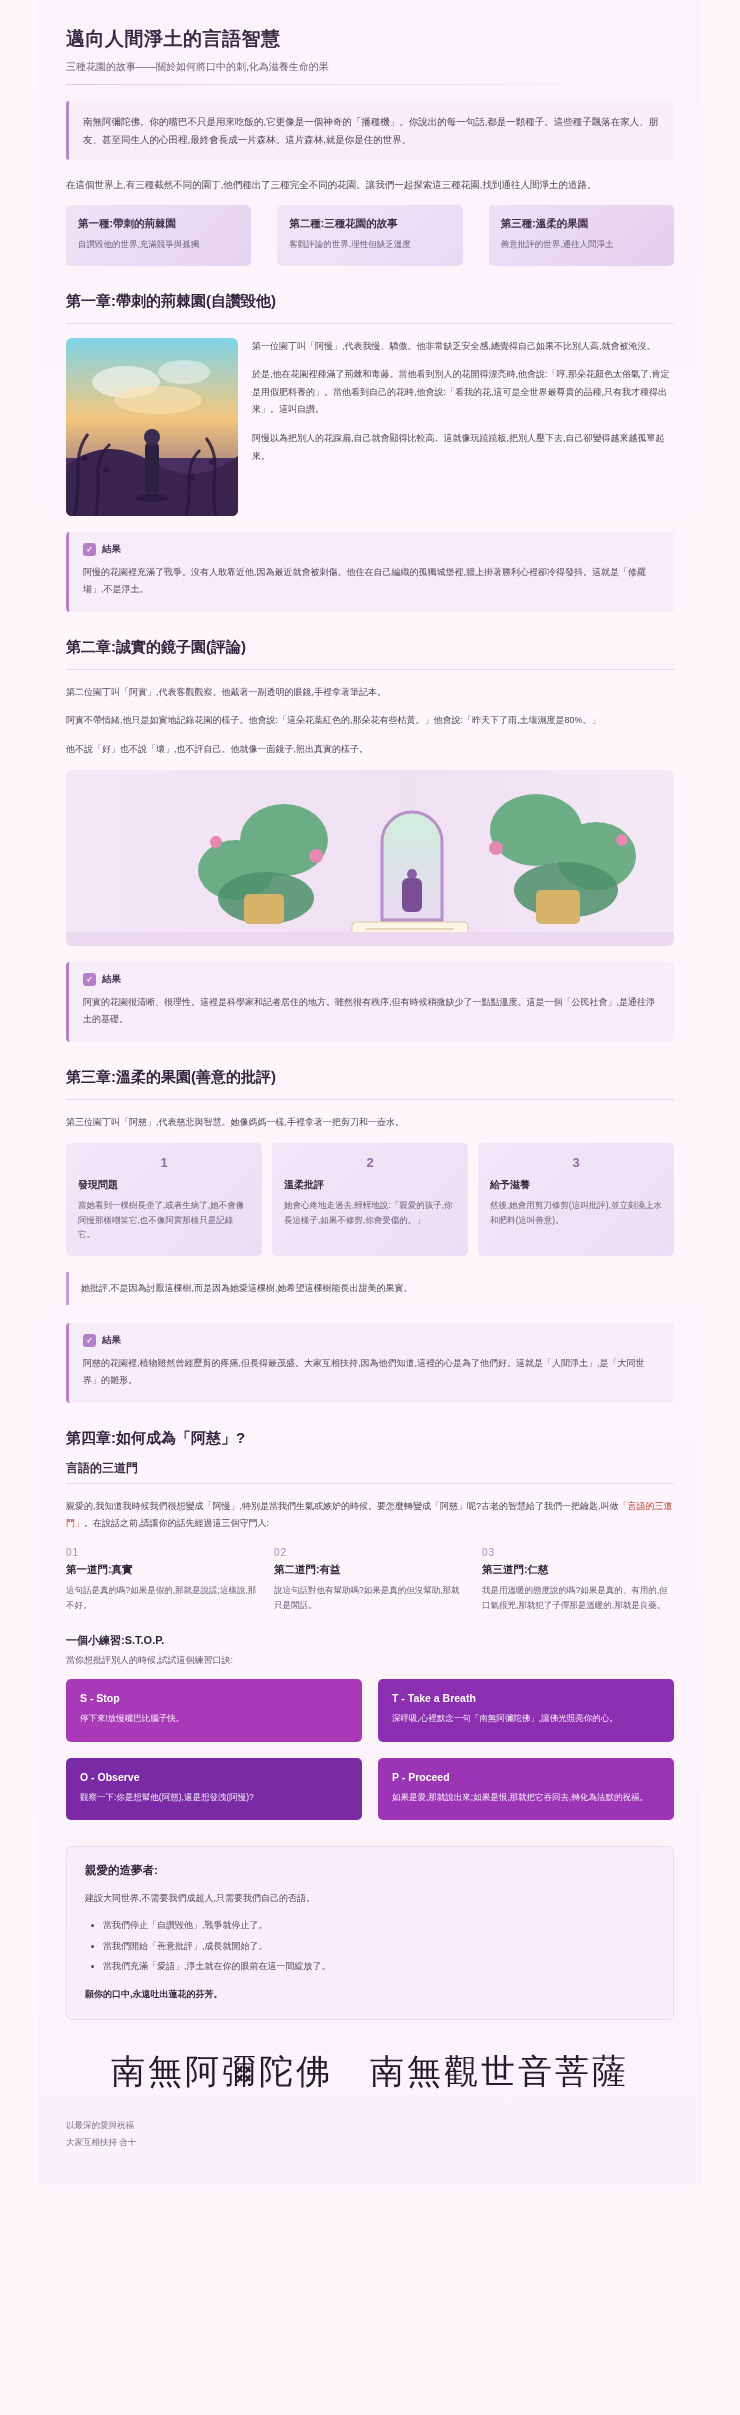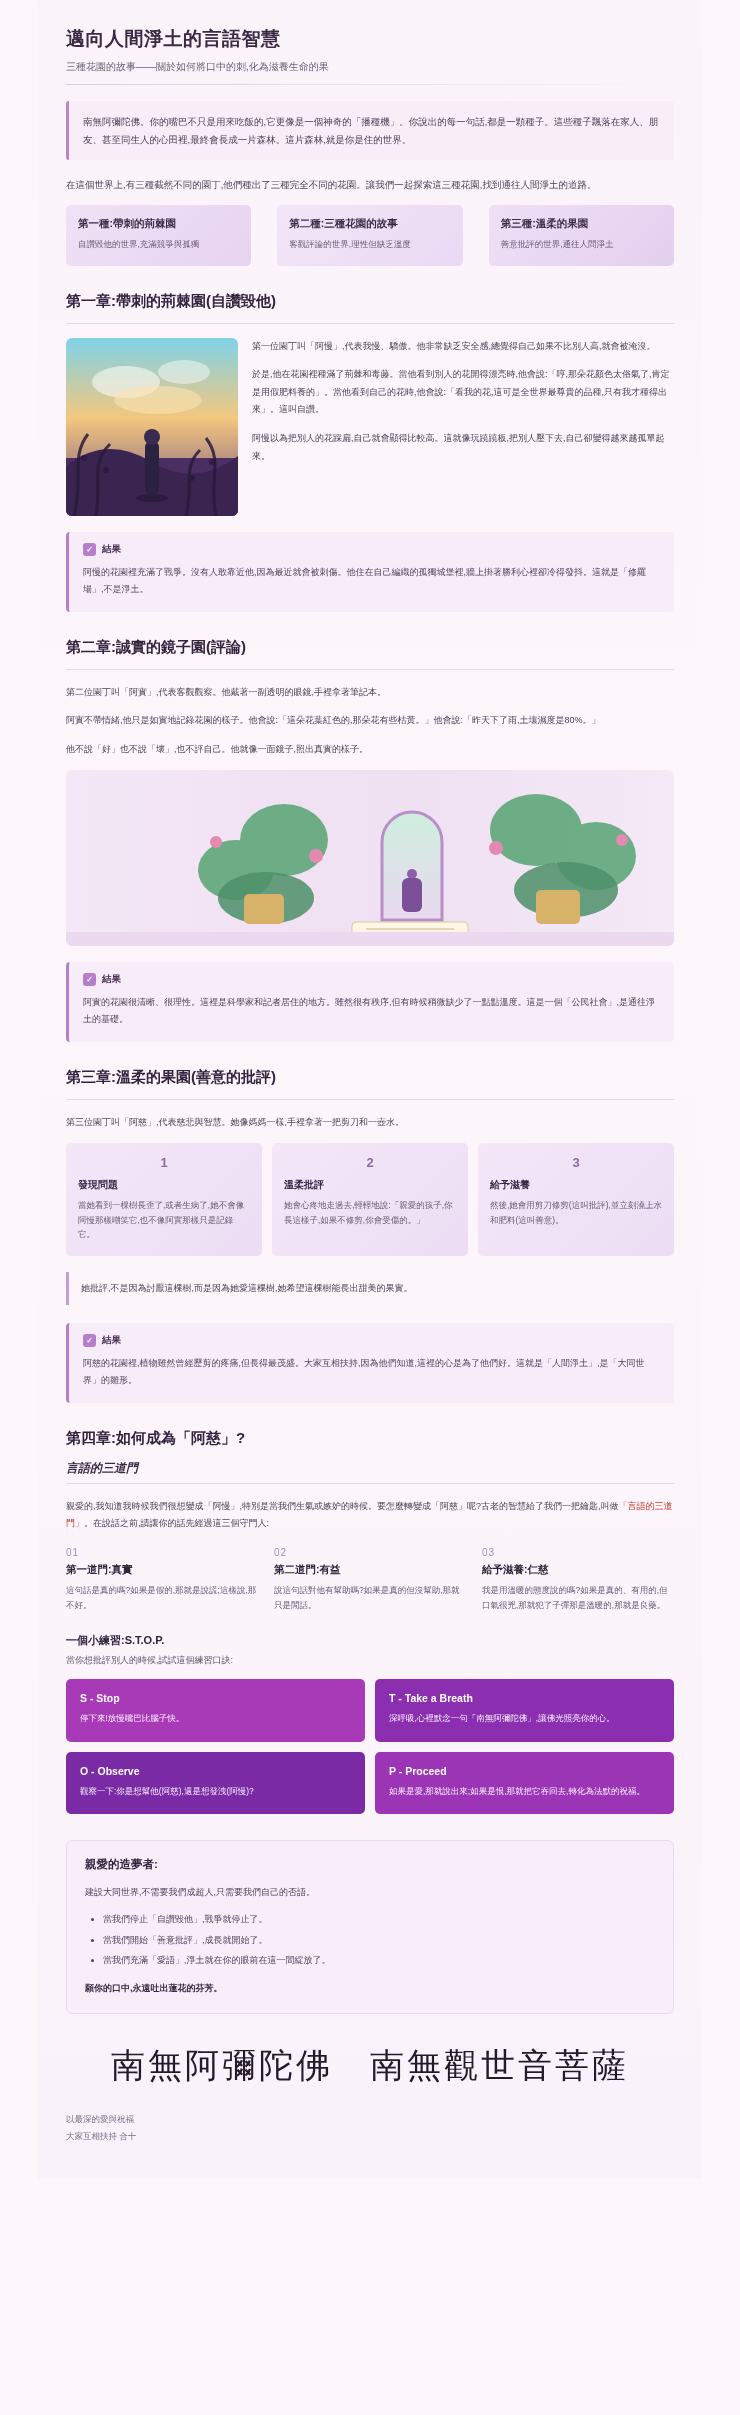--- a/index.html
+++ b/index.html
@@ -210,21 +210,21 @@
     margin: 18px 0 6px 0;
   }
   .stop-sub {
     font-size: 9px;
     color: #5e5169;
     margin-bottom: 12px;
   }
   .stop-grid {
     display: grid;
     grid-template-columns: 1fr 1fr;
-    gap: 10px;
+    gap: 16px;
     margin-bottom: 26px;
   }
   .stop-card {
     border-radius: 5px;
     padding: 13px 14px 16px 14px;
     color: #fff;
   }
   .stop-card .sct {
     font-size: 10.5px;
     font-weight: bold;
@@ -460,41 +460,41 @@
 
   <div class="result-box">
     <div class="result-head">
       <span class="check-ico">✓</span>
       <span>結果</span>
     </div>
     <div class="result-body">阿慈的花園裡,植物雖然曾經歷剪的疼痛,但長得最茂盛。大家互相扶持,因為他們知道,這裡的心是為了他們好。這就是「人間淨土」,是「大同世界」的雛形。</div>
   </div>
 
   <h2 class="chapter">第四章:如何成為「阿慈」?</h2>
-  <div class="doc-sub" style="font-size:12px;color:#3a2b45;font-weight:bold;margin-bottom:4px;font-style:italic;">言語的三道門</div>
+  <div class="doc-sub" style="font-size:12px;color:#3a2b45;font-weight:bold;margin-bottom:4px;">言語的三道門</div>
   <div class="chap-divider"></div>
 
   <p class="para">
     <span>親愛的,我知道我時候我們很想變成「阿慢」,特別是當我們生氣或嫉妒的時候。要怎麼轉變成「阿慈」呢?古老的智慧給了我們一把鑰匙,叫做</span><span class="hl-link">「言語的三道門」</span><span>。在說話之前,請讓你的話先經過這三個守門人:</span>
   </p>
 
   <div class="three-gates">
     <div class="gate">
       <div class="gn">01</div>
       <div class="gh">第一道門:真實</div>
       <div class="gb">這句話是真的嗎?如果是假的,那就是說謊;這樣說,那不好。</div>
     </div>
     <div class="gate">
       <div class="gn">02</div>
       <div class="gh">第二道門:有益</div>
       <div class="gb">說這句話對他有幫助嗎?如果是真的但沒幫助,那就只是閒話。</div>
     </div>
     <div class="gate">
       <div class="gn">03</div>
-      <div class="gh">給予滋養:仁慈</div>
+      <div class="gh">第三道門:仁慈</div>
       <div class="gb">我是用溫暖的態度說的嗎?如果是真的、有用的,但口氣很兇,那就犯了子彈那是溫暖的,那就是良藥。</div>
     </div>
   </div>
 
   <div class="stop-title">一個小練習:S.T.O.P.</div>
   <div class="stop-sub">當你想批評別人的時候,試試這個練習口訣:</div>
 
   <div class="stop-grid">
     <div class="stop-card" style="background:#a83ab8">
       <div class="sct">S - Stop</div>

